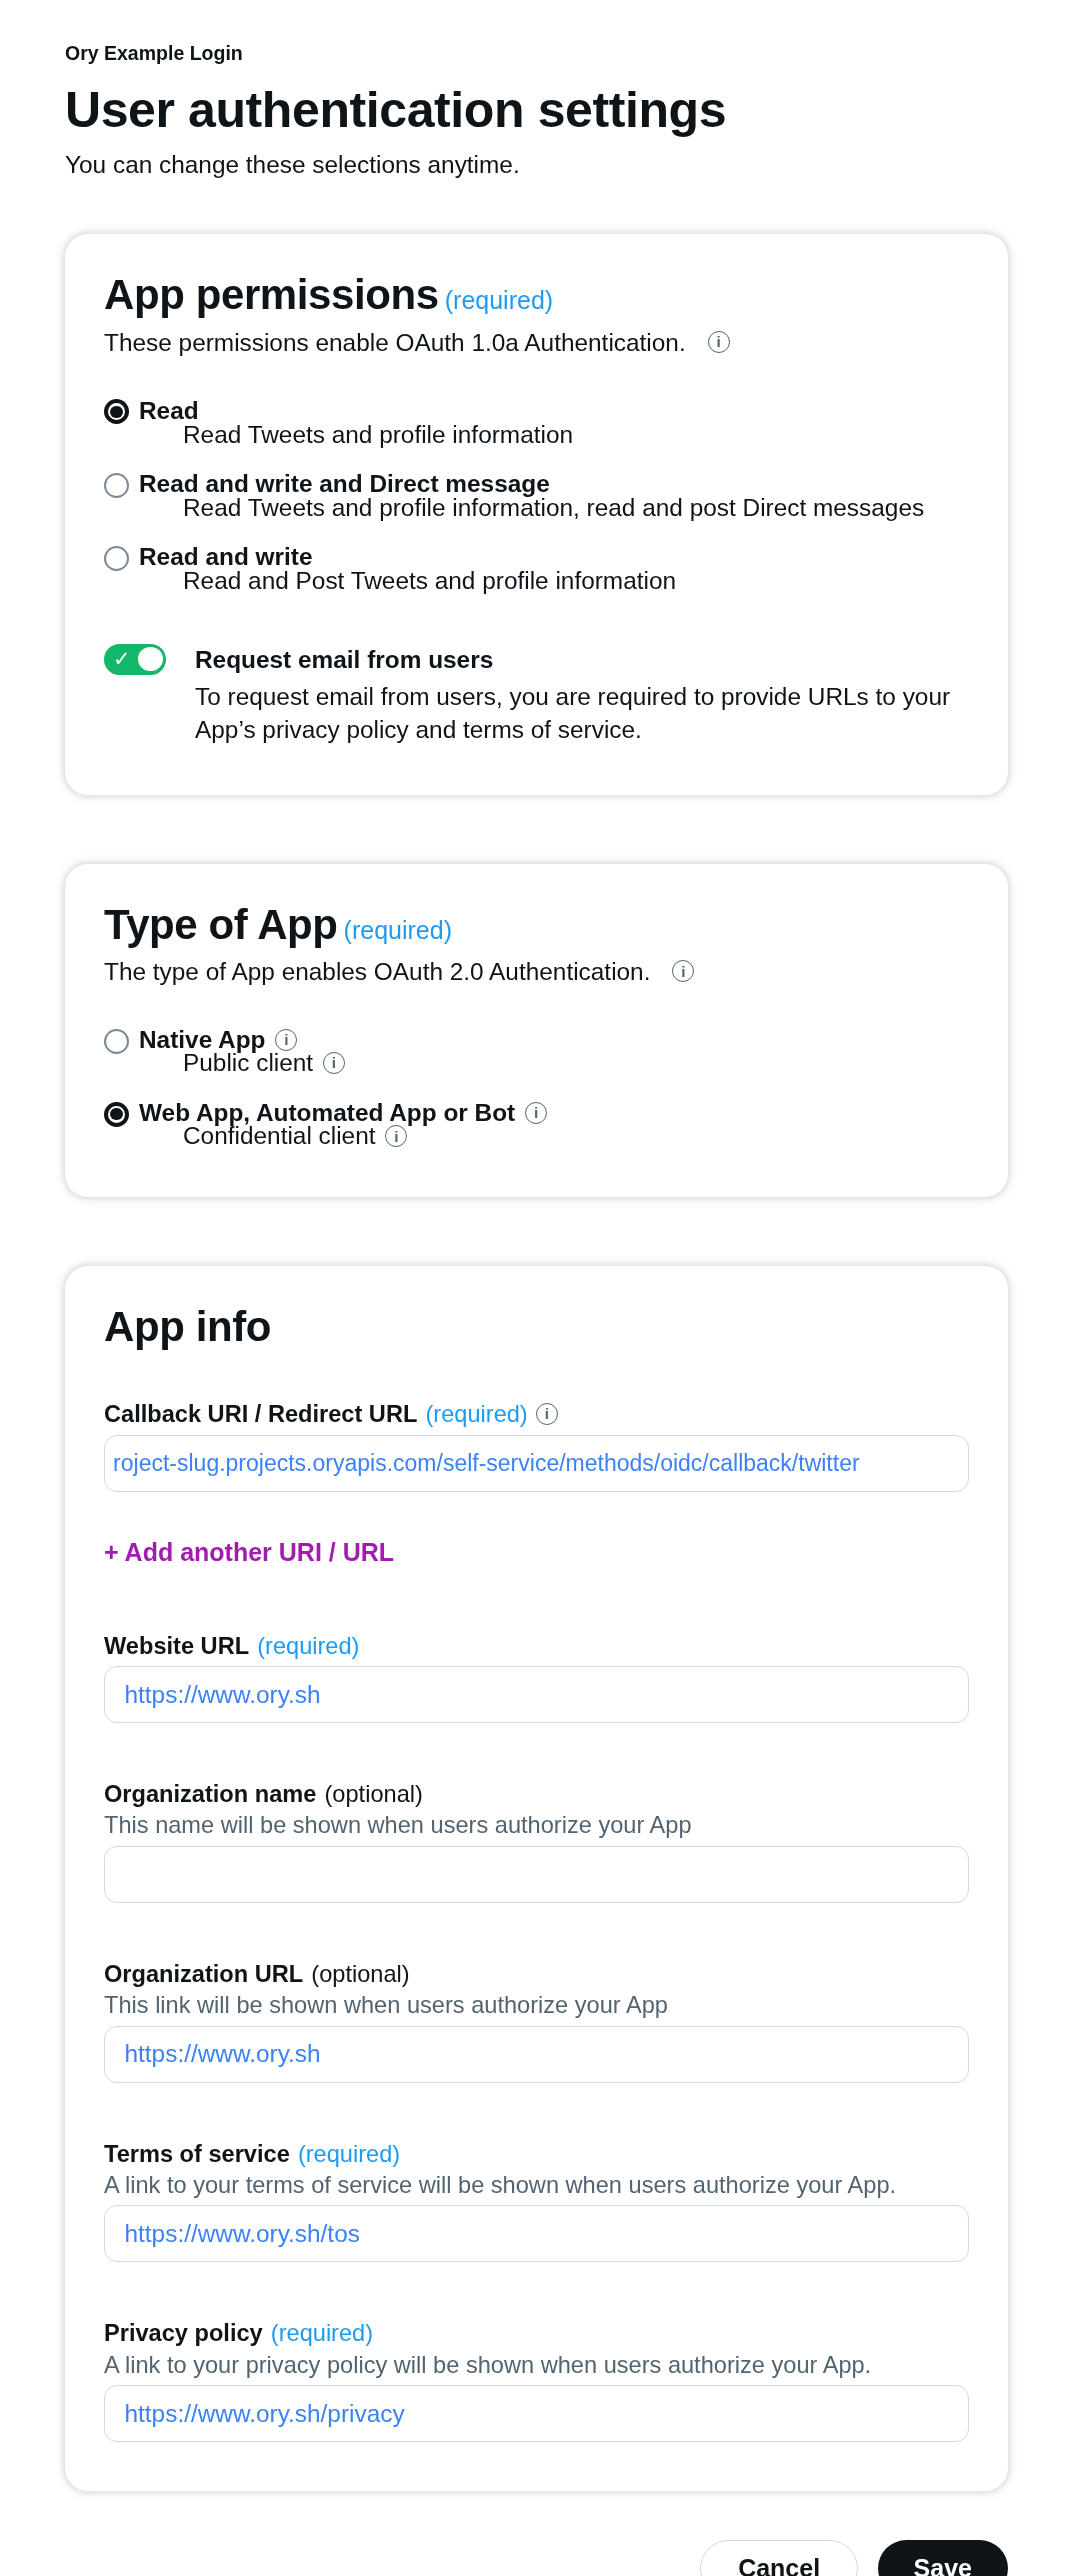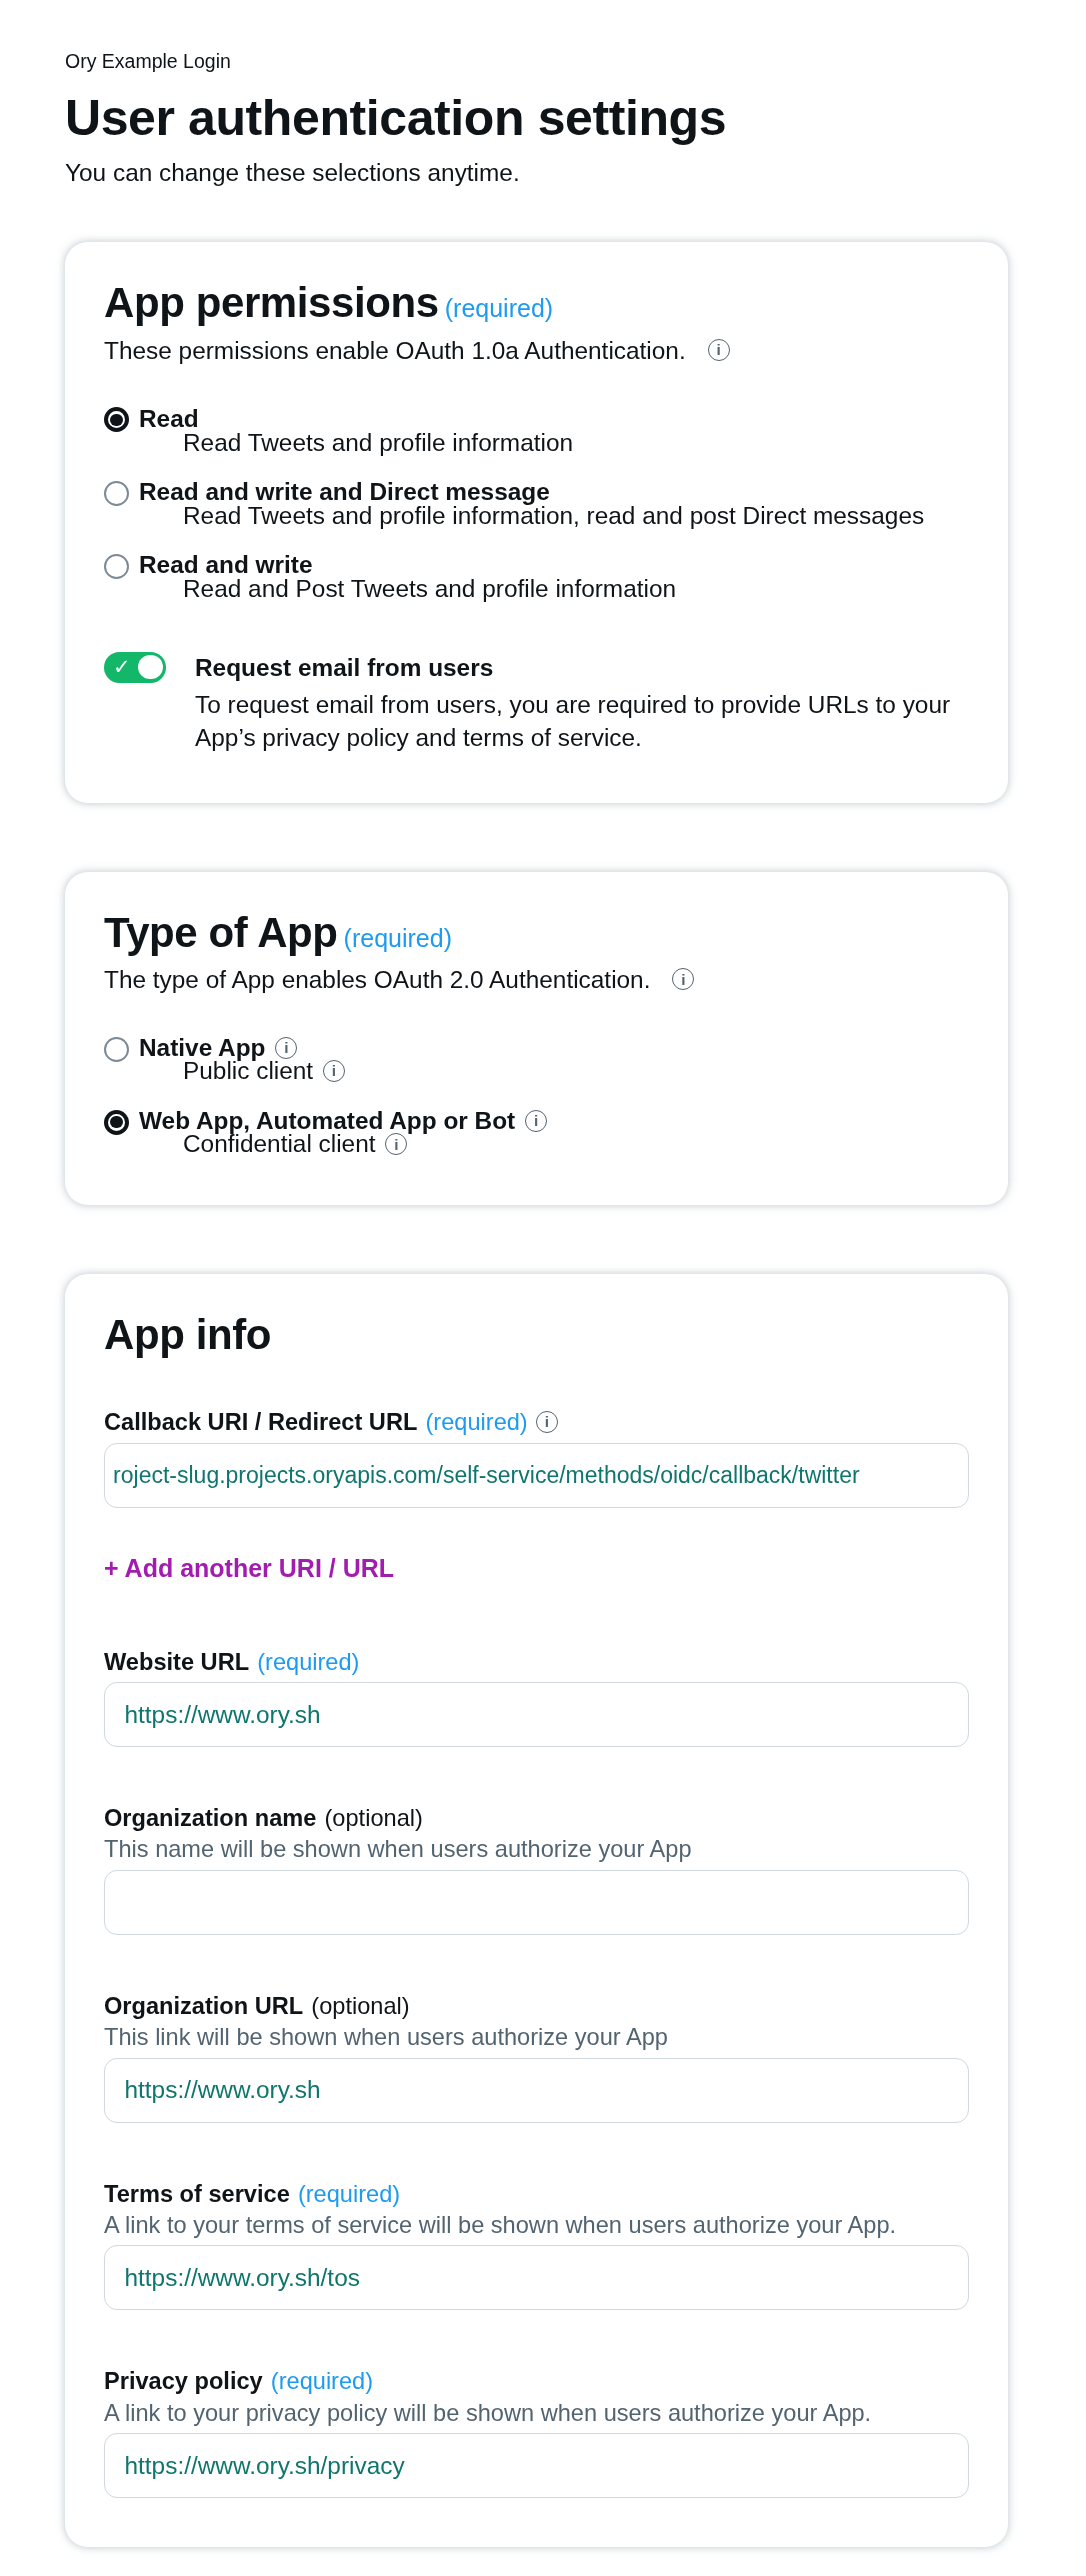--- a/index.html
+++ b/index.html
@@ -6,21 +6,21 @@
   html, body { margin: 0; padding: 0; }
   body {
     width: 1086px;
     background: #ffffff;
     color: #0f1419;
     font-family: "Liberation Sans", "DejaVu Sans", sans-serif;
   }
   .page { padding: 41px 0 47px 65px; }
 
   
-  .app-name { font-size: 19.5px; font-weight: 400; line-height: 24.4px; margin-top: 8px; }
+  .app-name { font-size: 19.5px; font-weight: 700; line-height: 24.4px; }
   .page-title { font-size: 50px; font-weight: 800; letter-spacing: -0.4px; margin: 18px 0 13px; line-height: 54px; }
   .page-subtitle { font-size: 24.4px; line-height: 29px; }
 
   
   .content { width: 943px; }
   .card {
     background: #ffffff;
     border-radius: 23px;
     box-shadow: rgba(101,119,134,0.2) 0 0 12.2px, rgba(101,119,134,0.15) 0 0 4.9px 1.6px;
     padding: 37px 39px 49px;
@@ -80,23 +80,23 @@
   
   .field { margin-top: 57px; }
   .field.first { margin-top: 50px; }
   .field-label-row { display: flex; align-items: center; gap: 8.1px; font-size: 23.6px; line-height: 28px; }
   .field-label { font-weight: 700; }
   .field-tag { font-weight: 400; }
   .field-tag.req { color: #1d9bf0; }
   .field-tag.opt { color: #0f1419; }
   .field-helper { font-size: 23.6px; line-height: 28px; color: #536471; margin-top: 3.3px; }
   .text-input {
-    display: block; width: 100%; height: 65px; margin-top: 6.5px;
+    display: block; width: 100%; height: 57px; margin-top: 6.5px;
     border: 1.6px solid #cfd9de; border-radius: 13px; background: #fff;
-    font-size: 24.4px; color: #0f766e; padding: 0 19.5px;
+    font-size: 24.4px; color: #3b82f6; padding: 0 19.5px;
     font-family: inherit; outline: none;
   }
   .text-input.scrolled { font-size: 23px; padding: 0 8.1px; }
   .add-link {
     display: inline-block; margin-top: 46px;
     font-size: 25px; font-weight: 700; color: #a21caf; cursor: pointer;
   }
   .field.after-add { margin-top: 65px; }
 
   

